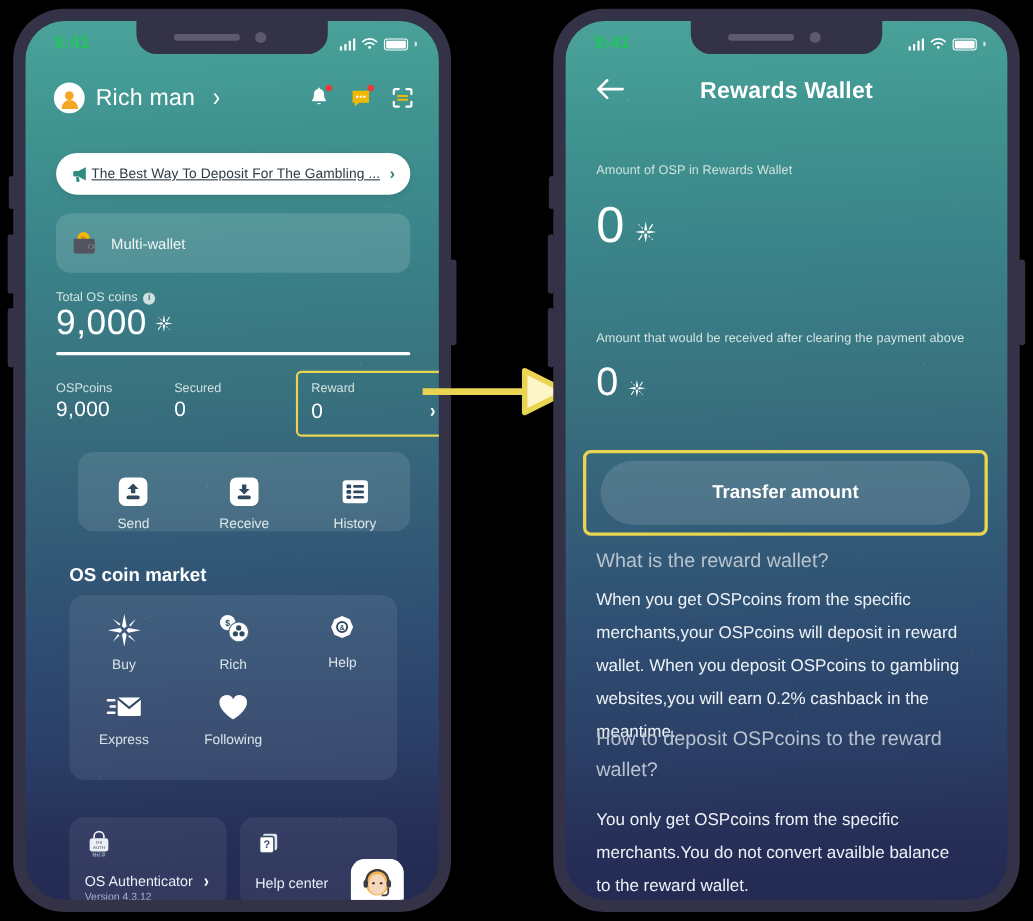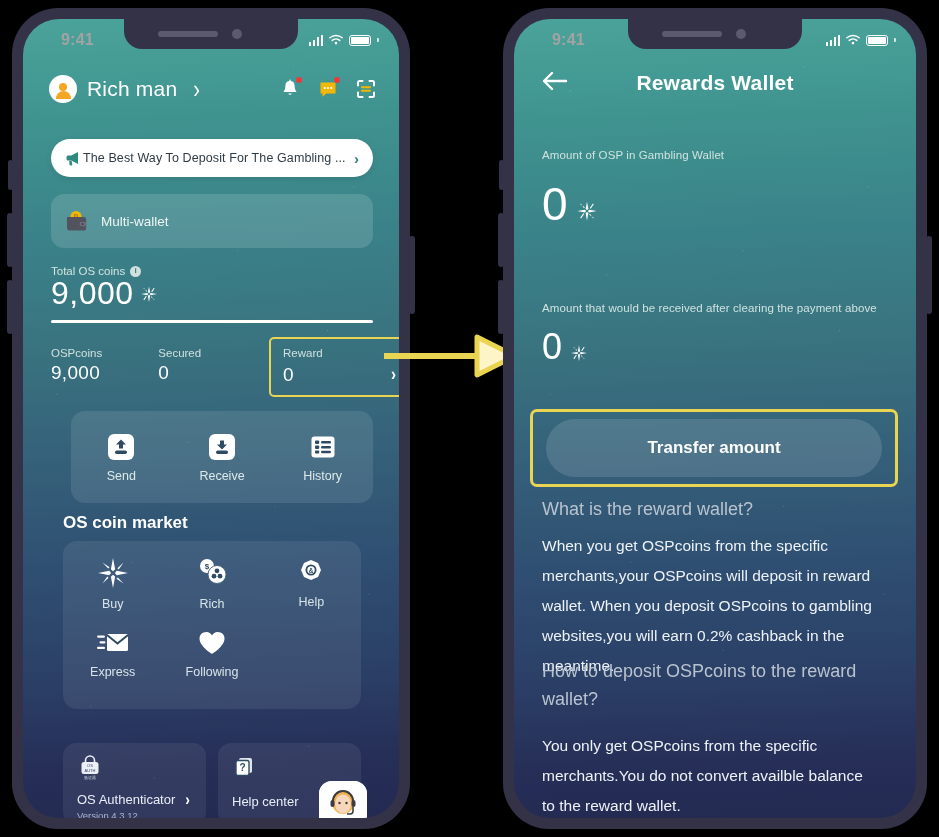--- a/index.html
+++ b/index.html
@@ -51,23 +51,23 @@
   
   .notch{position:absolute;left:50%;transform:translateX(-50%);top:0;
     width:174px;height:30px;background:#343247;
     border-bottom-left-radius:18px;border-bottom-right-radius:18px;z-index:6;}
   .notch .speaker{position:absolute;left:34px;top:12px;width:60px;height:6px;
     background:#5c5a6c;border-radius:3px;}
   .notch .cam{position:absolute;left:108px;top:10px;width:10px;height:10px;
     background:#5c5a6c;border-radius:50%;}
 
   
-  .statusbar{position:absolute;top:0;left:16px;right:0;height:36px;z-index:5;
+  .statusbar{position:absolute;top:0;left:4px;right:0;height:36px;z-index:5;
     display:flex;align-items:center;justify-content:space-between;
-    padding:0 20px 0 22px;box-sizing:border-box;color:#a3a3a3;gap:28px;}
+    padding:0 20px 0 22px;box-sizing:border-box;color:#22c55e;gap:28px;}
   .sb-time{font-size:16px;font-weight:bold;letter-spacing:.2px;margin-top:6px;}
   .sb-right{display:flex;align-items:center;gap:5px;margin-top:6px;}
   .bars{display:flex;align-items:flex-end;gap:1.5px;height:11px;}
   .bars i{display:block;width:2.6px;background:#fff;border-radius:.5px;}
   .bars i:nth-child(1){height:4px}.bars i:nth-child(2){height:6px}
   .bars i:nth-child(3){height:8.5px}.bars i:nth-child(4){height:11px}
   .batt{width:22px;height:11px;border:1.6px solid #fff;border-radius:3px;
     position:relative;box-sizing:border-box;}
   .batt::after{content:"";position:absolute;left:1px;top:1px;bottom:1px;right:1px;
     background:#fff;border-radius:1px;}
@@ -85,21 +85,21 @@
   .uname{color:#fff;font-size:21px;font-weight:500;margin-left:10px;letter-spacing:.2px;}
   .chev-big{color:#fff;font-size:20px;font-weight:300;margin-left:16px;transform:scaleY(1.25);}
   .hdr-icons{margin-left:auto;display:flex;align-items:center;gap:16px;}
   .ic{position:relative;width:22px;height:22px;}
   .dot{position:absolute;right:-1px;top:-1px;width:6px;height:6px;border-radius:50%;background:#ea3b3b;}
 
   .banner{position:absolute;top:120px;left:28px;right:26px;height:38px;background:#fff;
     border-radius:19px;display:flex;align-items:center;padding:0 14px;box-sizing:border-box;
     box-shadow:0 2px 6px rgba(0,0,0,.1);}
   .banner-txt{flex:1;color:#2e3b45;font-size:12.5px;margin-left:0;letter-spacing:.1px;
-    white-space:nowrap;overflow:hidden;}
+    white-space:nowrap;overflow:hidden;text-decoration:underline;}
   .banner-chev{color:#2f7f7a;font-size:15px;font-weight:bold;}
 
   .wallet-card{position:absolute;top:175px;left:28px;right:26px;height:54px;
     background:rgba(255,255,255,.14);border-radius:13px;display:flex;align-items:center;padding:0 14px;
     box-sizing:border-box;}
   .wallet-txt{color:#eef5f4;font-size:13.5px;margin-left:10px;}
 
   .totals{position:absolute;top:246px;left:28px;right:26px;}
   .tot-label{color:#d3e4e2;font-size:11.5px;display:flex;align-items:center;gap:5px;}
   .info-i{width:11px;height:11px;border-radius:50%;background:#cfe0de;color:#3a7e7c;
@@ -112,22 +112,22 @@
   .stat{flex:1;}
   .stat .lbl{color:#cfe0de;font-size:11.5px;}
   .stat .val{color:#fff;font-size:19px;margin-top:3px;letter-spacing:.3px;}
   .reward-box{position:absolute;left:246px;top:318px;width:140px;height:60px;
     border:2.5px solid #e9d552;border-radius:5px;box-sizing:border-box;}
   .reward-box .lbl{position:absolute;left:12px;top:8px;color:#cfe0de;font-size:11.5px;}
   .reward-box .val{position:absolute;left:12px;top:25px;color:#fff;font-size:19px;}
   .reward-box .chev{position:absolute;right:11px;top:26px;color:#fff;font-size:15px;font-weight:bold;
     transform:scaleY(1.2);}
 
-  .srh{position:absolute;top:392px;left:28px;right:26px;height:92px;
-    background:rgba(255,255,255,.10);border-radius:14px;display:flex;align-items:center;margin-left:20px;}
+  .srh{position:absolute;top:392px;left:28px;right:26px;height:72px;
+    background:rgba(255,255,255,.10);border-radius:14px;display:flex;align-items:flex-end;margin-left:20px;}
   .srh-item{flex:1;display:flex;flex-direction:column;align-items:center;gap:7px;}
   .srh-item .cap{color:#dde9e8;font-size:12.5px;}
 
   .sect-title{position:absolute;top:494px;left:40px;color:#fff;font-size:17px;font-weight:bold;}
 
   .market{position:absolute;top:522px;left:40px;right:38px;height:168px;
     background:rgba(255,255,255,.08);border-radius:14px;padding-top:16px;box-sizing:border-box;}
   .mrow{display:flex;}
   .mcell{flex:1;display:flex;flex-direction:column;align-items:center;gap:8px;}
   .mcell .cap{color:#d8e4e8;font-size:12.5px;}
@@ -479,21 +479,21 @@
 
       <div class="content">
 
         <div class="r-back">
           <svg width="26" height="20" viewBox="0 0 26 20">
             <path d="M24 10H2M10 2L2 10l8 8" stroke="#fff" stroke-width="2.4" fill="none" stroke-linecap="round" stroke-linejoin="round"></path>
           </svg>
         </div>
         <div class="r-title">Rewards Wallet</div>
 
-        <div class="amt-label" style="top:130px;">Amount of OSP in Gambling Wallet</div>
+        <div class="amt-label" style="top:130px;">Amount of OSP in Rewards Wallet</div>
         <div class="amt-val" style="top:162px;">
           <span style="font-size:46px;line-height:1;">0</span>
           <svg width="22" height="22" viewBox="0 0 24 24" style="margin-top:14px">
             <g fill="#fff">
               <path d="M12 1.5l1.5 8.2L12 11 10.5 9.7z"></path>
                 <path d="M12 22.5l-1.5-8.2L12 13l1.5 1.3z"></path>
               <path d="M1.5 12l8.2-1.5L11 12l-1.3 1.5z"></path>
                 <path d="M22.5 12l-8.2 1.5L13 12l1.3-1.5z"></path>
               <path d="M4.6 4.6l5 3.4-.9.9-3.4-5z"></path>
                 <path d="M19.4 19.4l-5-3.4.9-.9 3.4 5z"></path>

